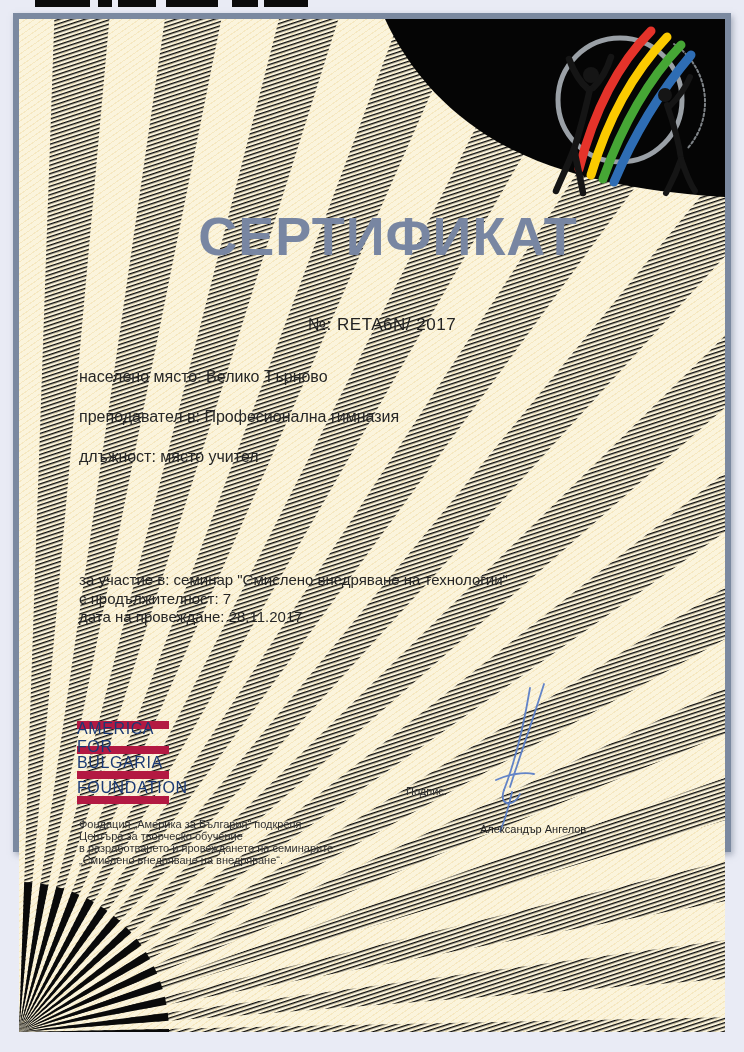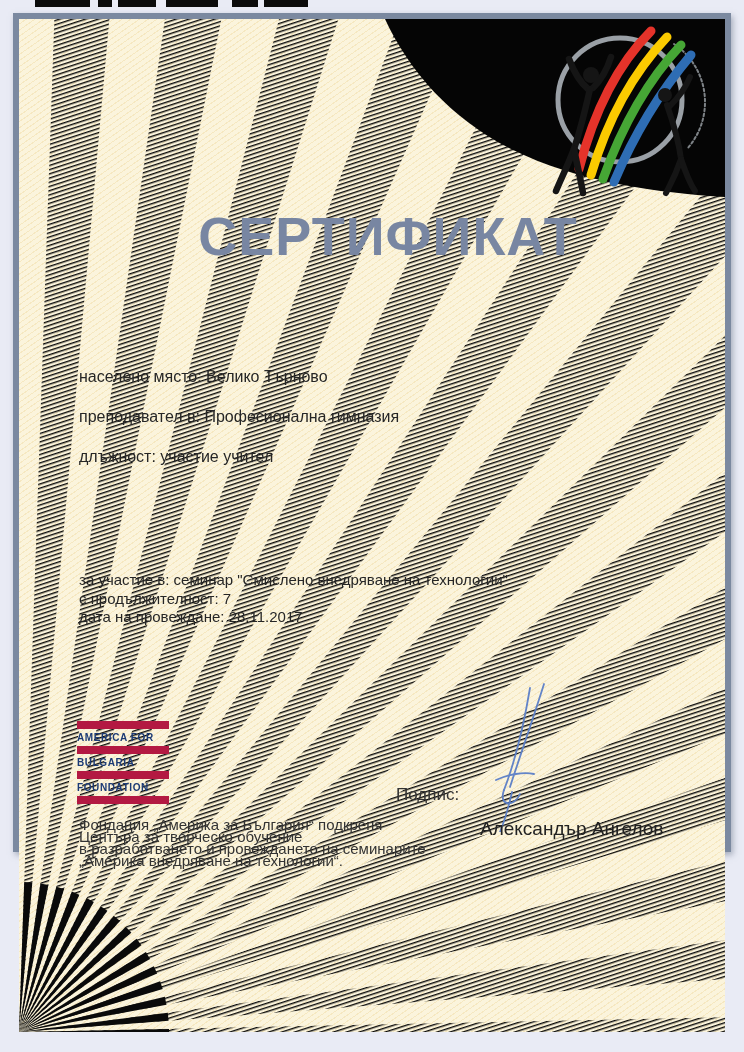--- a/index.html
+++ b/index.html
@@ -36,26 +36,26 @@
     transform:translateX(10px);
     font-size:17px;letter-spacing:.5px;color:#222;
   }
   .fields{position:absolute;left:60px;top:338px;font-size:16px;line-height:40px;color:#262626}
   .details{position:absolute;left:60px;top:552px;font-size:15px;line-height:18.5px;color:#262626}
 
   .afb{position:absolute;left:58px;top:702px;width:92px}
   .afb .bar{height:8px;background:#b31942}
   .afb .lbl{
     height:17px;display:flex;align-items:center;
-    font-weight:bold;font-size:10px;letter-spacing:.6px;color:#1b3a75;
+    font-weight:normal;font-size:16px;letter-spacing:.6px;color:#1b3a75;
   }
-  .note{position:absolute;left:60px;top:800px;font-size:15px;line-height:11.9px;color:#333}
+  .note{position:absolute;left:60px;top:800px;font-size:11px;line-height:11.9px;color:#333}
 
-  .siglabel{position:absolute;left:377px;top:766px;font-size:17px;color:#333}
-  .sigblock{position:absolute;left:461px;top:802px;font-size:19px;line-height:16.8px;color:#222}
+  .siglabel{position:absolute;left:387px;top:766px;font-size:11px;color:#333}
+  .sigblock{position:absolute;left:461px;top:802px;font-size:11px;line-height:16.8px;color:#222}
   #signature{position:absolute;left:455px;top:663px}
 </style>
 </head>
 <body>
 
 <div class="frags">
   <span style="width:55px;margin-right:8px"></span>
   <span style="width:14px;margin-right:6px"></span>
   <span style="width:38px;margin-right:10px"></span>
   <span style="width:52px;margin-right:14px"></span>
@@ -129,25 +129,26 @@
           <path d="M 650,88 C 660,78 667,68 671,58"></path>
           <path d="M 648,86 C 655,106 660,124 662,140"></path>
           <path d="M 662,140 C 656,158 651,166 647,174"></path>
           <path d="M 662,140 C 668,158 672,166 676,172"></path>
         </g>
       </g>
     </svg>
 
     <div class="title">СЕРТИФИКАТ</div>
 
+    <div class="cnum">№: RETA6N/ 2017</div>
 
     <div class="fields">
       <div>населено място: Велико Търново</div>
       <div>преподавател в: Професионална гимназия</div>
-      <div>длъжност: участие учител</div>
+      <div>длъжност: място учител</div>
     </div>
 
     <div class="details">
       <div>за участие в: семинар "Смислено внедряване на технологии"</div>
       <div>с продължителност: 7</div>
       <div>дата на провеждане: 28.11.2017</div>
     </div>
 
     <div class="afb">
       <div class="bar"></div>
@@ -156,21 +157,21 @@
       <div class="lbl">BULGARIA</div>
       <div class="bar"></div>
       <div class="lbl">FOUNDATION</div>
       <div class="bar"></div>
     </div>
 
     <div class="note">
       <div>Фондация „Америка за България“ подкрепя</div>
       <div>Центъра за творческо обучение</div>
       <div>в разработването и провеждането на семинарите</div>
-      <div>„Америка внедряване на технологии“.</div>
+      <div>„Смислено внедряване на внедряване“.</div>
     </div>
 
     <div class="siglabel">Подпис:</div>
 
     <svg id="signature" width="110" height="150" viewBox="0 0 110 150">
       <g fill="none" stroke="#5b7fc7" stroke-width="1.8" stroke-linecap="round" opacity="0.95">
         <path d="M 70,2 C 58,40 44,80 36,105"></path>
         <path d="M 56,6 C 50,42 40,82 30,108"></path>
         <path d="M 22,98 C 34,92 50,90 60,92"></path>
         <path d="M 30,108 C 24,124 40,126 46,112"></path>

